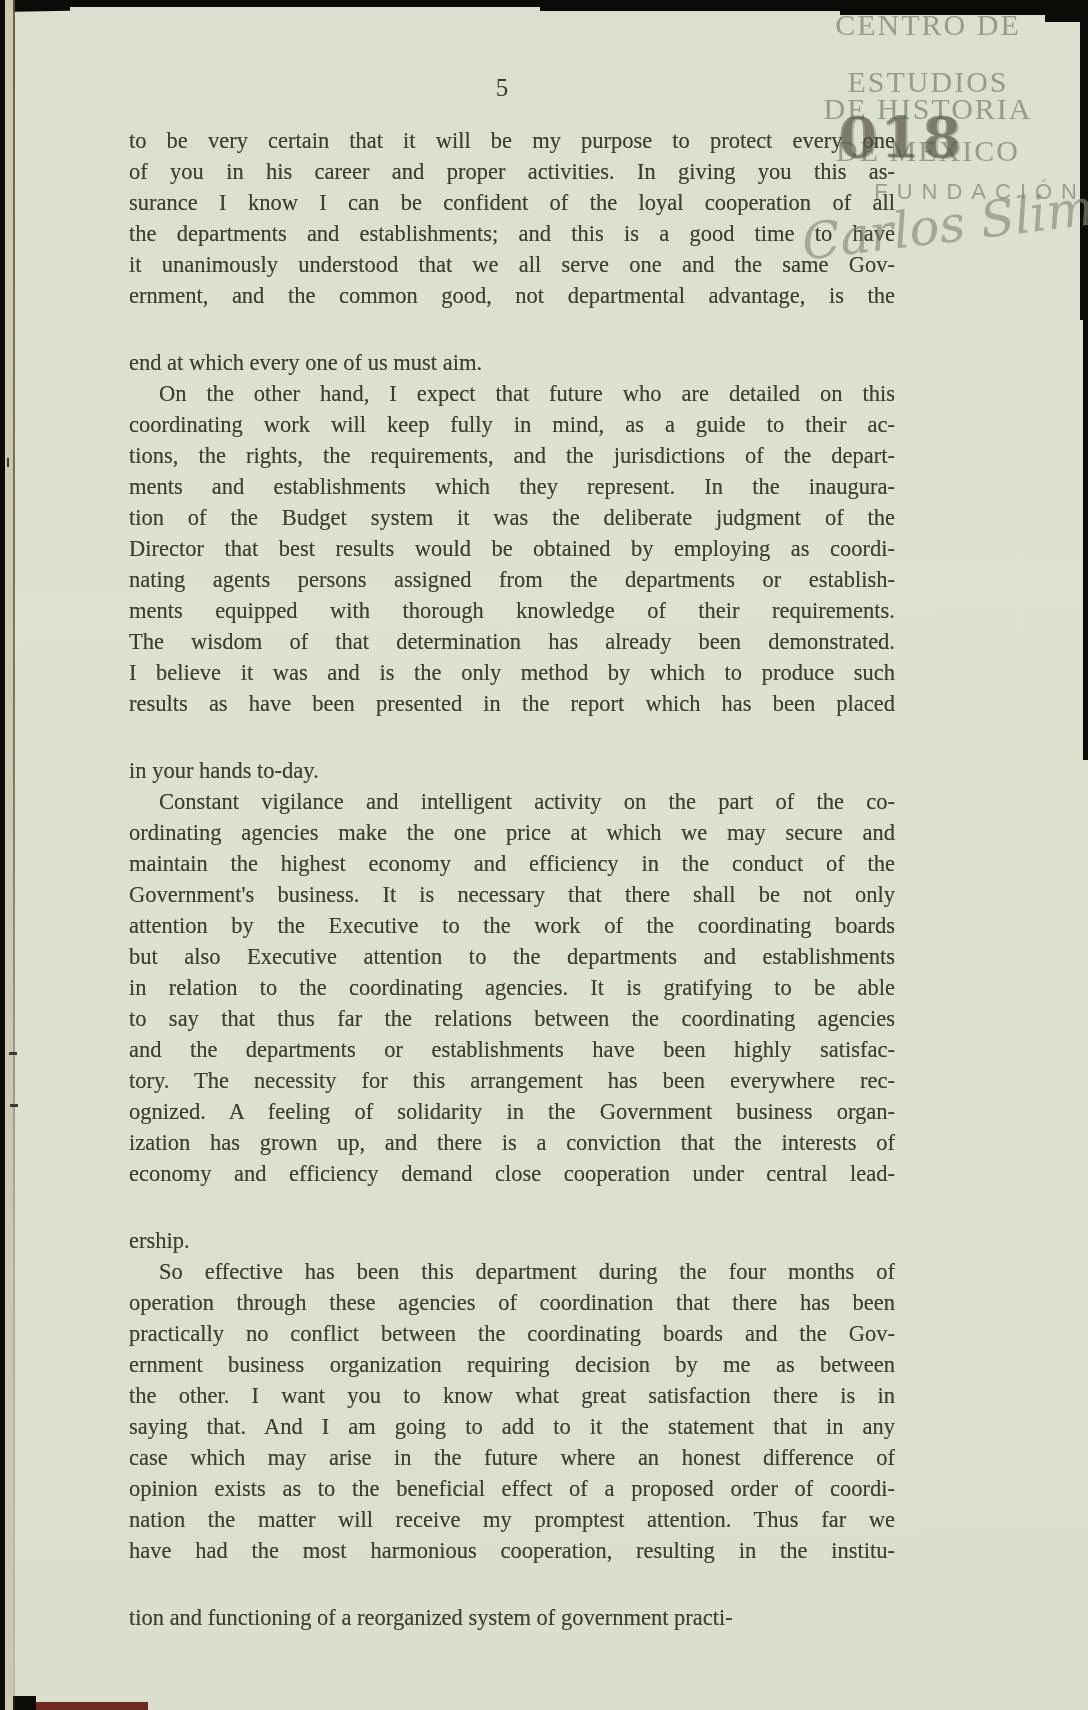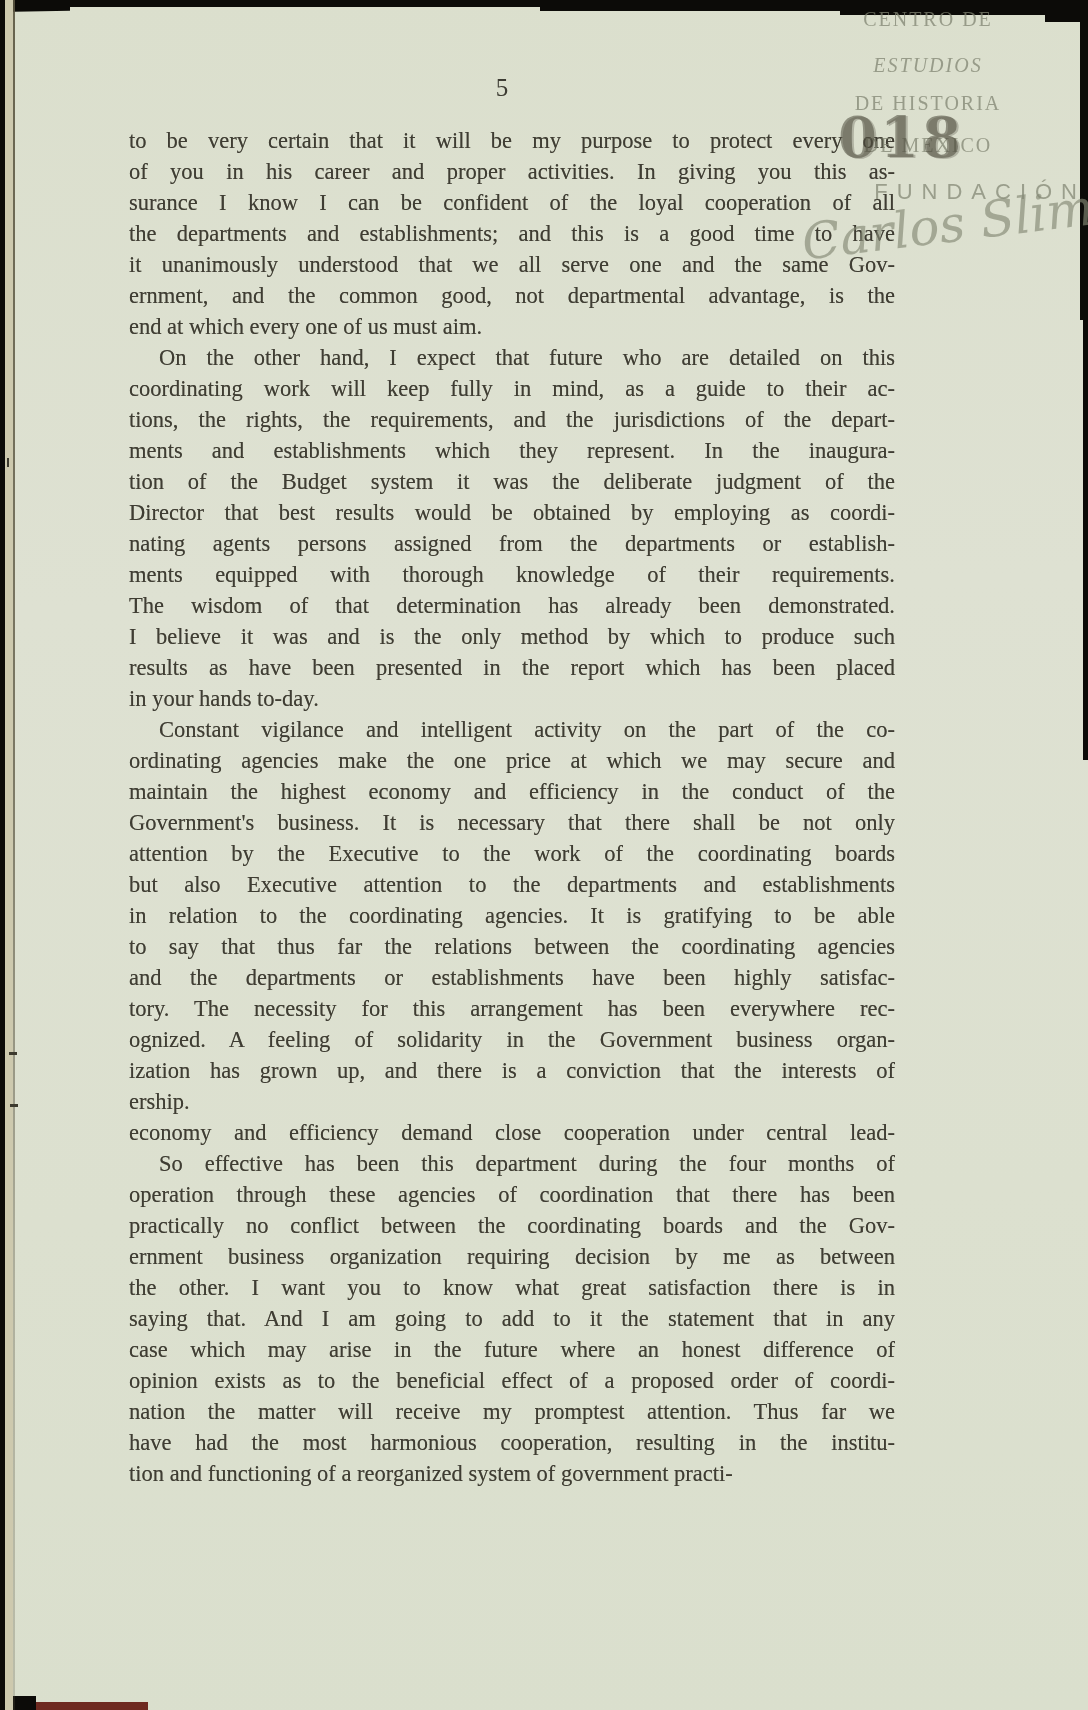--- a/index.html
+++ b/index.html
@@ -53,34 +53,35 @@
   }
   #text-block .line {
     text-align: justify;
     -moz-text-align-last: justify;
     text-align-last: justify;
     white-space: normal;
   }
   #text-block .line.last {
     -moz-text-align-last: left;
     text-align-last: left;
+    margin-top: 36px;
   }
   #text-block .line.indent { text-indent: 30px; }
 
   
   #watermark { position: absolute; right: 0; top: 0; pointer-events: none; }
   .wm-line {
     position: absolute; right: 0; width: 320px;
     text-align: center;
     font-family: "Liberation Serif", serif;
-    font-size: 20px; letter-spacing: 2px;
+    font-size: 30px; letter-spacing: 2px;
     color: rgba(128,132,113,0.75);
   }
   #wm-line-0 { top: 8px; }
-  #wm-line-1 { top: 54px; font-style: italic; }
+  #wm-line-1 { top: 65px; }
   #wm-line-2 { top: 92px; }
   #wm-line-3 { top: 134px; }
   #wm-rule {
     position: absolute; left: 845px; top: 169px; right: 0; height: 1px;
     background: rgba(120,124,106,0.8);
   }
   #wm-foundation {
     position: absolute; right: 2px; top: 179px;
     font-family: "Liberation Sans", sans-serif;
     font-size: 22px; letter-spacing: 9px;
@@ -155,22 +156,22 @@
       <div class="line">maintain the highest economy and efficiency in the conduct of the</div>
       <div class="line">Government's business.  It is necessary that there shall be not only</div>
       <div class="line">attention by the Executive to the work of the coordinating boards</div>
       <div class="line">but also Executive attention to the departments and establishments</div>
       <div class="line">in relation to the coordinating agencies.  It is gratifying to be able</div>
       <div class="line">to say that thus far the relations between the coordinating agencies</div>
       <div class="line">and the departments or establishments have been highly satisfac-</div>
       <div class="line">tory.  The necessity for this arrangement has been everywhere rec-</div>
       <div class="line">ognized.  A feeling of solidarity in the Government business organ-</div>
       <div class="line">ization has grown up, and there is a conviction that the interests of</div>
+      <div class="line">economy and efficiency demand close cooperation under central lead-</div>
       <div class="line last">ership.</div>
-      <div class="line">economy and efficiency demand close cooperation under central lead-</div>
       <div class="line indent">So effective has been this department during the four months of</div>
       <div class="line">operation through these agencies of coordination that there has been</div>
       <div class="line">practically no conflict between the coordinating boards and the Gov-</div>
       <div class="line">ernment business organization requiring decision by me as between</div>
       <div class="line">the other.  I want you to know what great satisfaction there is in</div>
       <div class="line">saying that.  And I am going to add to it the statement that in any</div>
       <div class="line">case which may arise in the future where an honest difference of</div>
       <div class="line">opinion exists as to the beneficial effect of a proposed order of coordi-</div>
       <div class="line">nation the matter will receive my promptest attention.  Thus far we</div>
       <div class="line">have had the most harmonious cooperation, resulting in the institu-</div>

